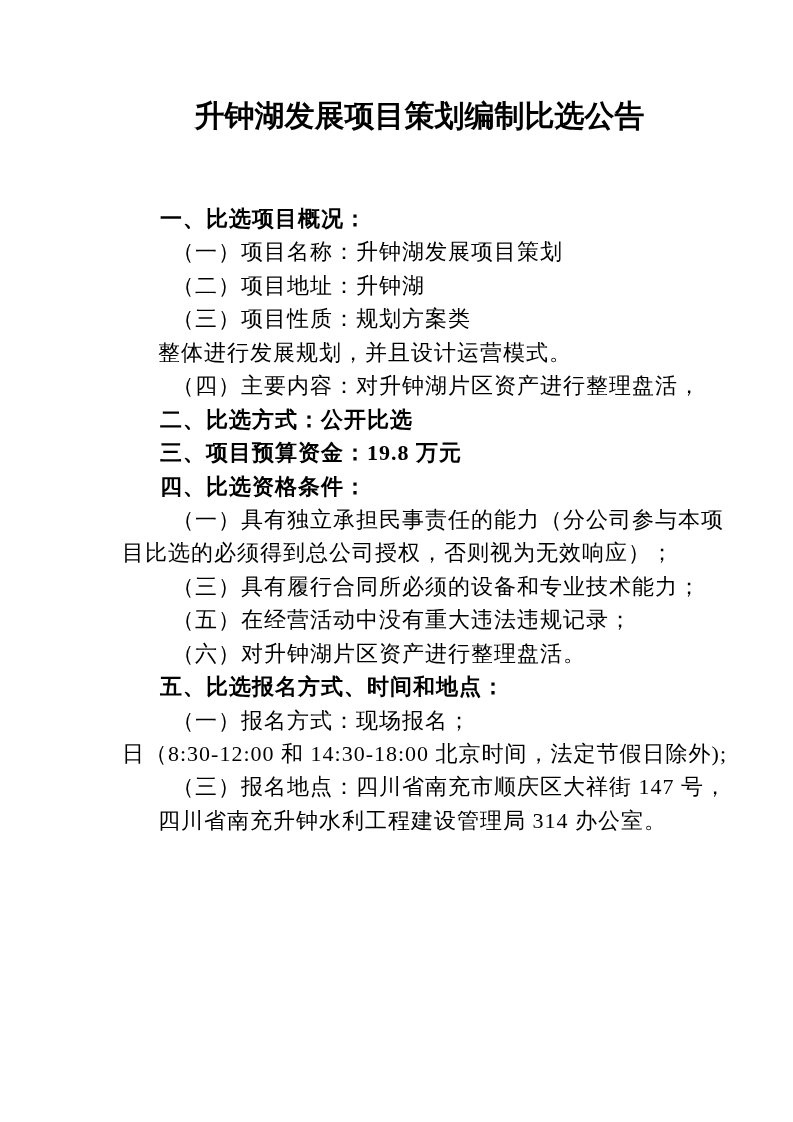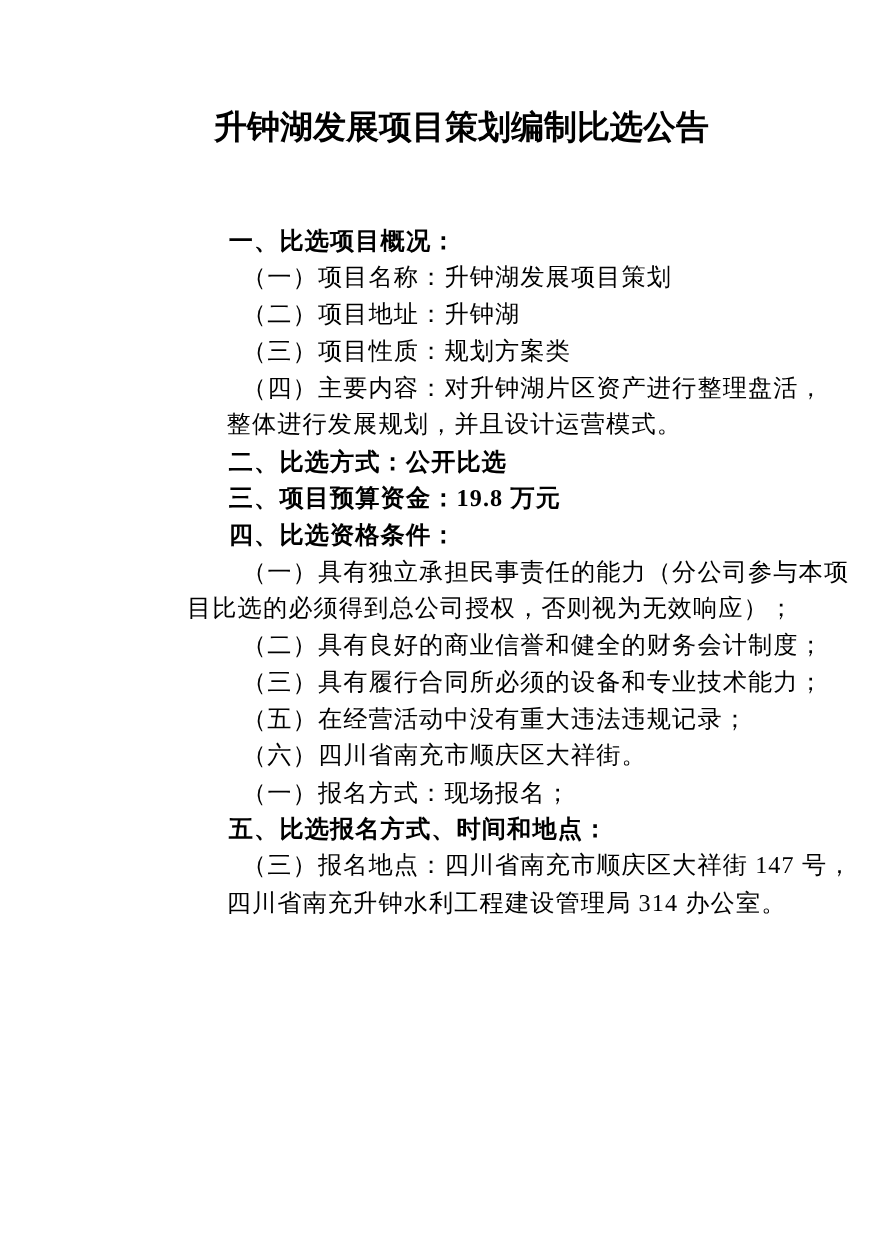--- a/index.html
+++ b/index.html
@@ -29,50 +29,49 @@
     letter-spacing: 0px;
     white-space: nowrap;
     margin: 0 0 66px 0;
   }
   .ln {
     height: 33.45px;
     line-height: 33.45px;
     font-size: 22px;
     letter-spacing: 1px;
     white-space: pre;
-    margin-left: 48px;
   }
   .bold { font-weight: bold; }
   .ind-head { padding-left: 38px; }  
   .ind-sub  { padding-left: 50px; }  
   .ind-cont { padding-left: 36px; }  
   .ind-none { padding-left: 0px;  }  
 </style>
 </head>
 <body>
 
 <div class="page">
 
   <h1 class="doc-title">升钟湖发展项目策划编制比选公告</h1>
 
   <div>
     <div class="ln bold ind-head">一、比选项目概况：</div>
     <div class="ln ind-sub">（一）项目名称：升钟湖发展项目策划</div>
     <div class="ln ind-sub">（二）项目地址：升钟湖</div>
     <div class="ln ind-sub">（三）项目性质：规划方案类</div>
+    <div class="ln ind-cont">整体进行发展规划，并且设计运营模式。</div>
     <div class="ln ind-sub">（四）主要内容：对升钟湖片区资产进行整理盘活，</div>
-    <div class="ln ind-cont">整体进行发展规划，并且设计运营模式。</div>
     <div class="ln bold ind-head">二、比选方式：公开比选</div>
     <div class="ln bold ind-head">三、项目预算资金：19.8 万元</div>
     <div class="ln bold ind-head">四、比选资格条件：</div>
     <div class="ln ind-sub">（一）具有独立承担民事责任的能力（分公司参与本项</div>
     <div class="ln ind-none">目比选的必须得到总公司授权，否则视为无效响应）；</div>
-    <div class="ln ind-sub">（二）具有良好的商业信誉和健全的财务会计制度；</div>
     <div class="ln ind-sub">（三）具有履行合同所必须的设备和专业技术能力；</div>
     <div class="ln ind-sub">（五）在经营活动中没有重大违法违规记录；</div>
-    <div class="ln ind-sub">（六）四川省南充市顺庆区大祥街。</div>
+    <div class="ln ind-sub">（六）对升钟湖片区资产进行整理盘活。</div>
+    <div class="ln bold ind-head">五、比选报名方式、时间和地点：</div>
     <div class="ln ind-sub">（一）报名方式：现场报名；</div>
-    <div class="ln bold ind-head">五、比选报名方式、时间和地点：</div>
+    <div class="ln ind-none">日（8:30-12:00 和 14:30-18:00 北京时间，法定节假日除外);</div>
     <div class="ln ind-sub">（三）报名地点：四川省南充市顺庆区大祥街 147 号，</div>
     <div class="ln ind-cont">四川省南充升钟水利工程建设管理局 314 办公室。</div>
   </div>
 
 </div>
 
 </body></html>

